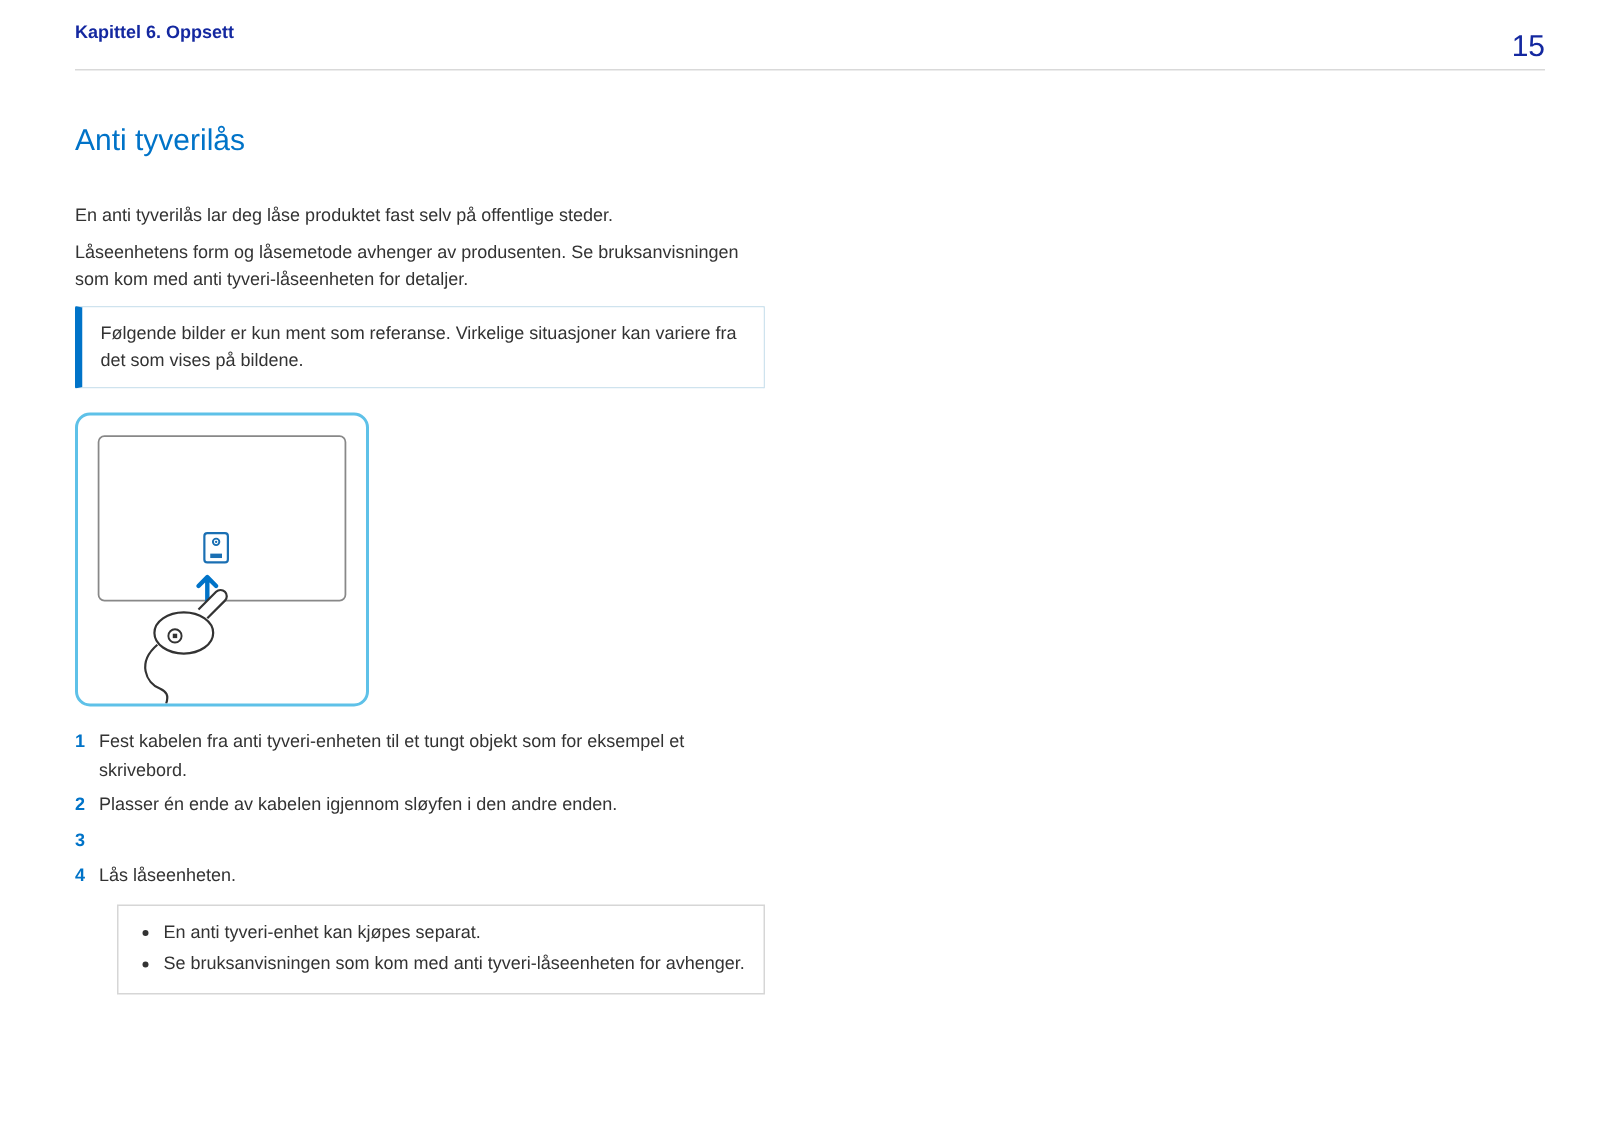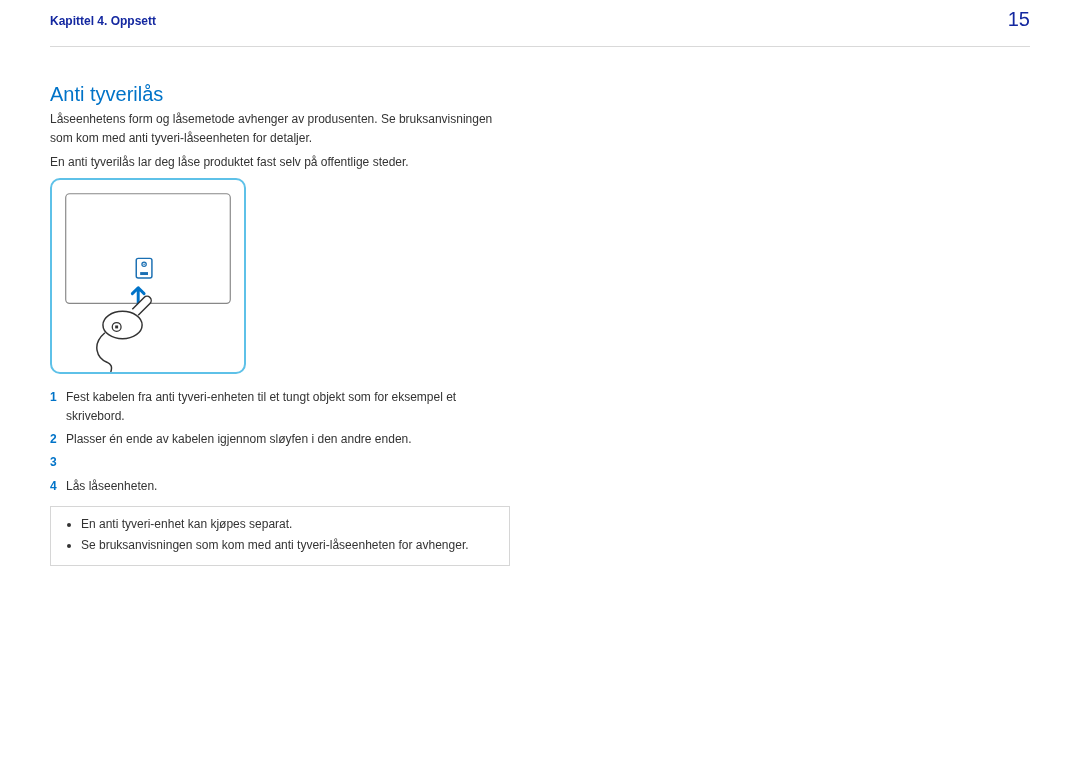--- a/index.html
+++ b/index.html
@@ -1,51 +1,54 @@
 <!DOCTYPE html>
 <html><head>
 <meta charset="utf-8">
 <style>
   * { box-sizing: border-box; margin: 0; padding: 0; }
   html, body { width: 1080px; height: 763px; font-family: Arial, Helvetica, sans-serif; background: #fff; color: #333; }
   .page { position: relative; width: 1080px; height: 763px; }
   .header-row { position: relative; height: 36px; padding: 14px 50px 0 50px; }
   .chapter { color: #1428A0; font-size: 12px; font-weight: 700; }
-  .page-number { position: absolute; right: 50px; top: 8px; color: #1428A0; font-size: 20px; font-weight: 400; }
+  .page-number { position: absolute; right: 50px; top: 20px; color: #1428A0; font-size: 20px; font-weight: 400; }
   .divider { height: 1px; background: #d9d9d9; margin: 10px 50px 0 50px; }
   .content { padding: 36px 50px 0 50px; max-width: 560px; }
-  .h2 { color: #0073c8; font-size: 20px; font-weight: 400; margin-bottom: 4px; }
+  .h2 { color: #0073c8; font-size: 20px; font-weight: 400; margin-bottom: 28px; }
   .p { font-size: 12px; line-height: 1.55; color: #333; margin-bottom: 6px; }
   .note-box { border: 1px solid #cfe3ee; border-left: 5px solid #0073c8; padding: 8px 12px; margin-top: 8px; margin-bottom: 16px; font-size: 12px; line-height: 1.55; color: #333; border-radius: 1px; max-width: 480px; }
   .h3 { color: #0073c8; font-size: 14px; font-weight: 400; margin-top: 6px; margin-bottom: 10px; }
   .illus { width: 196px; height: 196px; border: 2px solid #5ec1e8; border-radius: 10px; margin-bottom: 14px; position: relative; background: #fff; }
   .illus svg { width: 100%; height: 100%; display: block; }
   .steps { list-style: none; padding: 0; margin: 0 0 10px 0; max-width: 510px; }
   .steps li { display: flex; align-items: flex-start; font-size: 12px; line-height: 1.6; color: #333; margin-bottom: 4px; }
   .step-num { color: #0073c8; font-weight: 700; width: 16px; flex: 0 0 16px; }
-  .bullets-box { border: 1px solid #d6d6d6; padding: 8px 12px; max-width: 510px; }
+  .bullets-box { border: 1px solid #d6d6d6; padding: 8px 12px; max-width: 510px; margin-left: 28px; }
   .bullets-box ul { list-style: disc; padding-left: 18px; }
   .bullets-box li { font-size: 12px; line-height: 1.6; color: #333; margin-bottom: 2px; }
 </style>
 </head>
 <body>
 
 <div class="page">
 
   <div class="header-row">
-    <div class="chapter">Kapittel 4. Oppsett</div>
+    <div class="chapter">Kapittel 6. Oppsett</div>
     <div class="page-number">15</div>
   </div>
   <div class="divider"></div>
 
   <div class="content">
     <h2 class="h2">Anti tyverilås</h2>
+    <p class="p">En anti tyverilås lar deg låse produktet fast selv på offentlige steder.</p>
     <p class="p">Låseenhetens form og låsemetode avhenger av produsenten. Se bruksanvisningen som kom med anti tyveri-låseenheten for detaljer.</p>
-    <p class="p">En anti tyverilås lar deg låse produktet fast selv på offentlige steder.</p>
 
+    <div class="note-box">
+      <span>Følgende bilder er kun ment som referanse. Virkelige situasjoner kan variere fra det som vises på bildene.</span>
+    </div>
 
 
     <div class="illus">
       <svg viewBox="0 0 196 196">
 
         <rect x="14" y="14" width="168" height="112" rx="4" fill="none" stroke="#888" stroke-width="1.2"></rect>
 
         <rect x="86" y="80" width="16" height="20" rx="2" fill="#fff" stroke="#1a6fb3" stroke-width="1.5"></rect>
         <rect x="90" y="94" width="8" height="3" fill="#1a6fb3"></rect>
         <circle cx="94" cy="86" r="2.2" fill="none" stroke="#1a6fb3" stroke-width="1.3"></circle>

